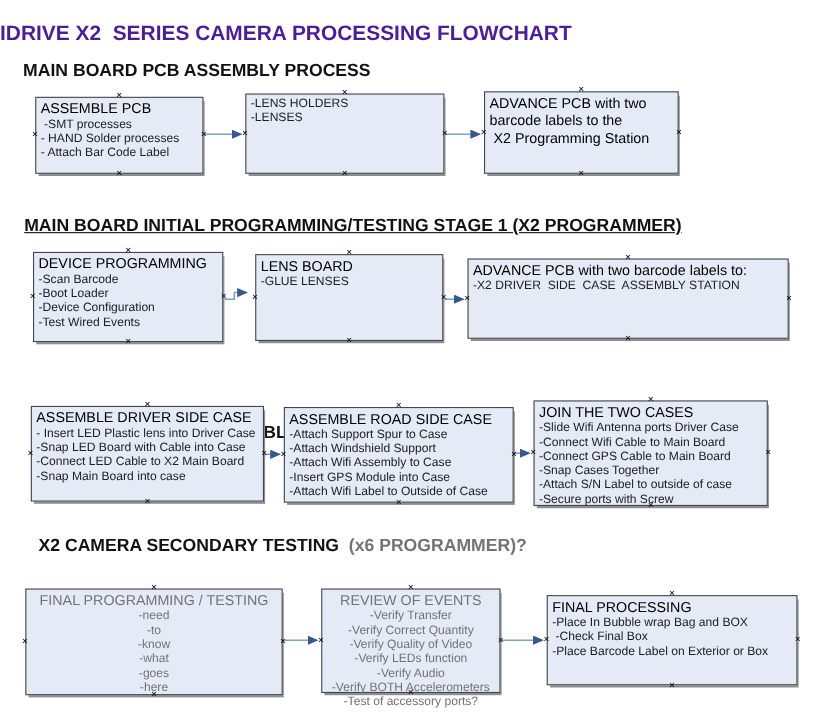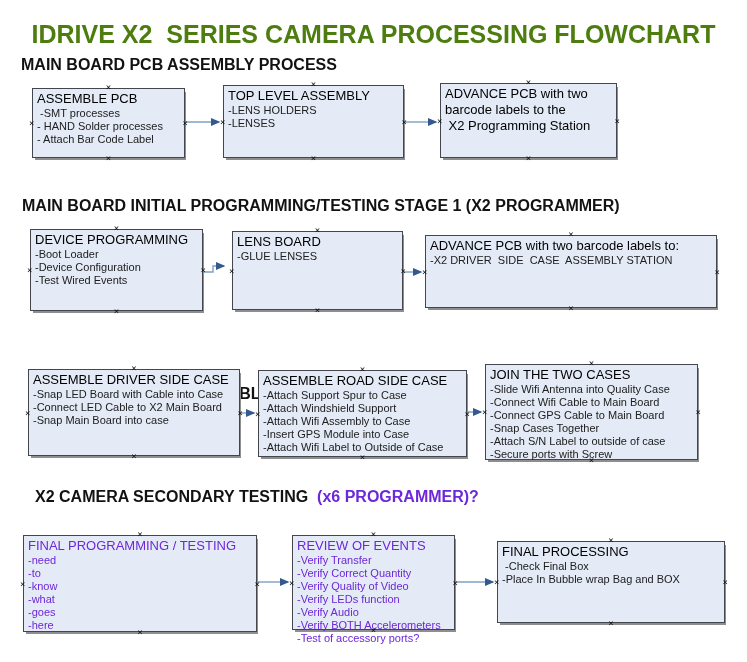--- a/index.html
+++ b/index.html
@@ -1,38 +1,38 @@
 <!DOCTYPE html>
 <html><head>
 <meta charset="utf-8">
 <style>
   html,body { margin:0; padding:0; background:#ffffff; }
   .canvas {
     position:relative; width:747px; height:662px; background:#ffffff;
     font-family:"Liberation Sans", sans-serif; overflow:hidden;
   }
   .main-title {
-    position:absolute; top:20px; left:0; width:747px; text-align:center;
-    font-size:25px; font-weight:bold; color:#4d7c0f; white-space:pre;
+    position:absolute; top:20px; left:0; width:747px; text-align:left;
+    font-size:19px; font-weight:bold; color:#4c1d95; white-space:pre;
   }
   .section-heading {
     position:absolute; font-size:16px; font-weight:bold; color:#121212; white-space:pre;
   }
   #h1 { left:21px;  top:56px;text-align:right;  }
-  #h2 { left:22px;  top:197px; }
+  #h2 { left:22px;  top:197px;text-decoration:underline; }
   #h3 { left:36px;  top:341px;margin-top:44px; }
   #h4 { left:35px;  top:488px; }
 
   .box {
     position:absolute; background:#e4ebf6; border:1px solid #43464d;
     box-shadow:2px 3px 0 -1px #8e8e8e; padding:2px 4px; box-sizing:border-box;
   }
   .box-title { font-size:13px; font-weight:normal; color:#000000; line-height:16px; white-space:pre; }
   .box-item  { font-size:11px; color:#202020; line-height:13px; white-space:pre; }
-  .red .box-title, .red .box-item, .red-text { color:#6d28d9; }
+  .red .box-title, .red .box-item, .red-text { color:#737373;text-align:center; }
 
   #s1b1 { left:32px;  top:88px;  width:153px; height:70px; }
   #s1b2 { left:223px; top:85px;  width:181px; height:73px; }
   #s1b3 { left:440px; top:83px;  width:177px; height:75px; }
 
   #s2b1 { left:30px;  top:229px; width:173px; height:82px; }
   #s2b2 { left:232px; top:231px; width:171px; height:79px; }
   #s2b3 { left:425px; top:235px; width:292px; height:73px; }
 
   #s3b1 { left:28px;  top:369px; width:212px; height:87px; }
@@ -87,40 +87,40 @@
     <div class="box-title">ASSEMBLE PCB</div>
     <div class="box-item"> -SMT processes</div>
     <div class="box-item">- HAND Solder processes</div>
     <div class="box-item">- Attach Bar Code Label</div>
   <span class="cp cp-t">×</span>
       <span class="cp cp-b">×</span>
       <span class="cp cp-l">×</span>
       <span class="cp cp-r">×</span>
     </div>
   <div class="box" id="s1b2">
-    <div class="box-title">TOP LEVEL ASSEMBLY</div>
     <div class="box-item">-LENS HOLDERS</div>
     <div class="box-item">-LENSES</div>
   <span class="cp cp-t">×</span>
       <span class="cp cp-b">×</span>
       <span class="cp cp-l">×</span>
       <span class="cp cp-r">×</span>
     </div>
   <div class="box" id="s1b3">
     <div class="box-title">ADVANCE PCB with two
 barcode labels to the
  X2 Programming Station</div>
   <span class="cp cp-t">×</span>
       <span class="cp cp-b">×</span>
       <span class="cp cp-l">×</span>
       <span class="cp cp-r">×</span>
     </div>
 
   <div class="box" id="s2b1">
     <div class="box-title">DEVICE PROGRAMMING</div>
+    <div class="box-item">-Scan Barcode</div>
     <div class="box-item">-Boot Loader</div>
     <div class="box-item">-Device Configuration</div>
     <div class="box-item">-Test Wired Events</div>
   <span class="cp cp-t">×</span>
       <span class="cp cp-b">×</span>
       <span class="cp cp-l">×</span>
       <span class="cp cp-r">×</span>
     </div>
   <div class="box" id="s2b2">
     <div class="box-title">LENS BOARD</div>
@@ -134,20 +134,21 @@
     <div class="box-title">ADVANCE PCB with two barcode labels to:</div>
     <div class="box-item">-X2 DRIVER  SIDE  CASE  ASSEMBLY STATION</div>
   <span class="cp cp-t">×</span>
       <span class="cp cp-b">×</span>
       <span class="cp cp-l">×</span>
       <span class="cp cp-r">×</span>
     </div>
 
   <div class="box" id="s3b1">
     <div class="box-title">ASSEMBLE DRIVER SIDE CASE</div>
+    <div class="box-item">- Insert LED Plastic lens into Driver Case</div>
     <div class="box-item">-Snap LED Board with Cable into Case</div>
     <div class="box-item">-Connect LED Cable to X2 Main Board</div>
     <div class="box-item">-Snap Main Board into case</div>
   <span class="cp cp-t">×</span>
       <span class="cp cp-b">×</span>
       <span class="cp cp-l">×</span>
       <span class="cp cp-r">×</span>
     </div>
   <div class="box" id="s3b2">
     <div class="box-title">ASSEMBLE ROAD SIDE CASE</div>
@@ -156,21 +157,21 @@
     <div class="box-item">-Attach Wifi Assembly to Case</div>
     <div class="box-item">-Insert GPS Module into Case</div>
     <div class="box-item">-Attach Wifi Label to Outside of Case</div>
   <span class="cp cp-t">×</span>
       <span class="cp cp-b">×</span>
       <span class="cp cp-l">×</span>
       <span class="cp cp-r">×</span>
     </div>
   <div class="box" id="s3b3">
     <div class="box-title">JOIN THE TWO CASES</div>
-    <div class="box-item">-Slide Wifi Antenna into Quality Case</div>
+    <div class="box-item">-Slide Wifi Antenna ports Driver Case</div>
     <div class="box-item">-Connect Wifi Cable to Main Board</div>
     <div class="box-item">-Connect GPS Cable to Main Board</div>
     <div class="box-item">-Snap Cases Together</div>
     <div class="box-item">-Attach S/N Label to outside of case</div>
     <div class="box-item">-Secure ports with Screw</div>
   <span class="cp cp-t">×</span>
       <span class="cp cp-b">×</span>
       <span class="cp cp-l">×</span>
       <span class="cp cp-r">×</span>
     </div>
@@ -197,21 +198,22 @@
     <div class="box-item">-Verify Audio</div>
     <div class="box-item">-Verify BOTH Accelerometers</div>
     <div class="box-item">-Test of accessory ports?</div>
   <span class="cp cp-t">×</span>
       <span class="cp cp-b">×</span>
       <span class="cp cp-l">×</span>
       <span class="cp cp-r">×</span>
     </div>
   <div class="box" id="s4b3">
     <div class="box-title">FINAL PROCESSING</div>
+    <div class="box-item">-Place In Bubble wrap Bag and BOX</div>
     <div class="box-item"> -Check Final Box</div>
-    <div class="box-item">-Place In Bubble wrap Bag and BOX</div>
+    <div class="box-item">-Place Barcode Label on Exterior or Box</div>
   <span class="cp cp-t">×</span>
       <span class="cp cp-b">×</span>
       <span class="cp cp-l">×</span>
       <span class="cp cp-r">×</span>
     </div>
 
 </div>
 
 </body></html>

